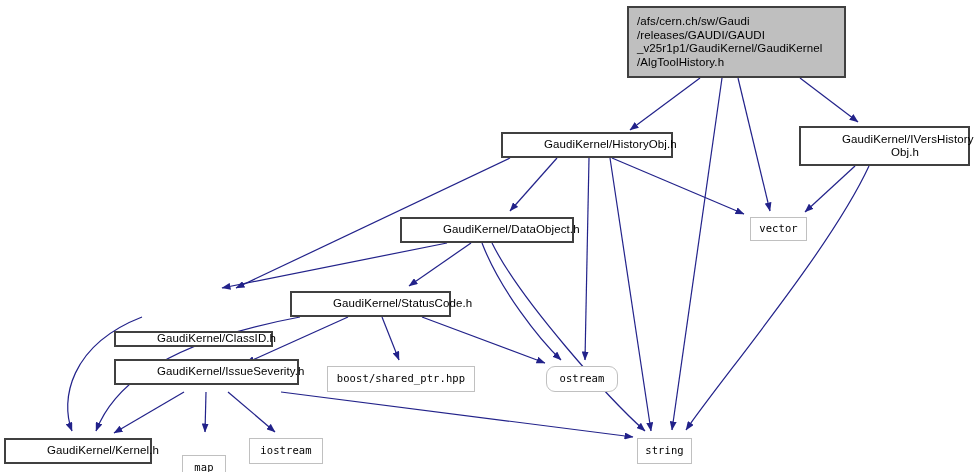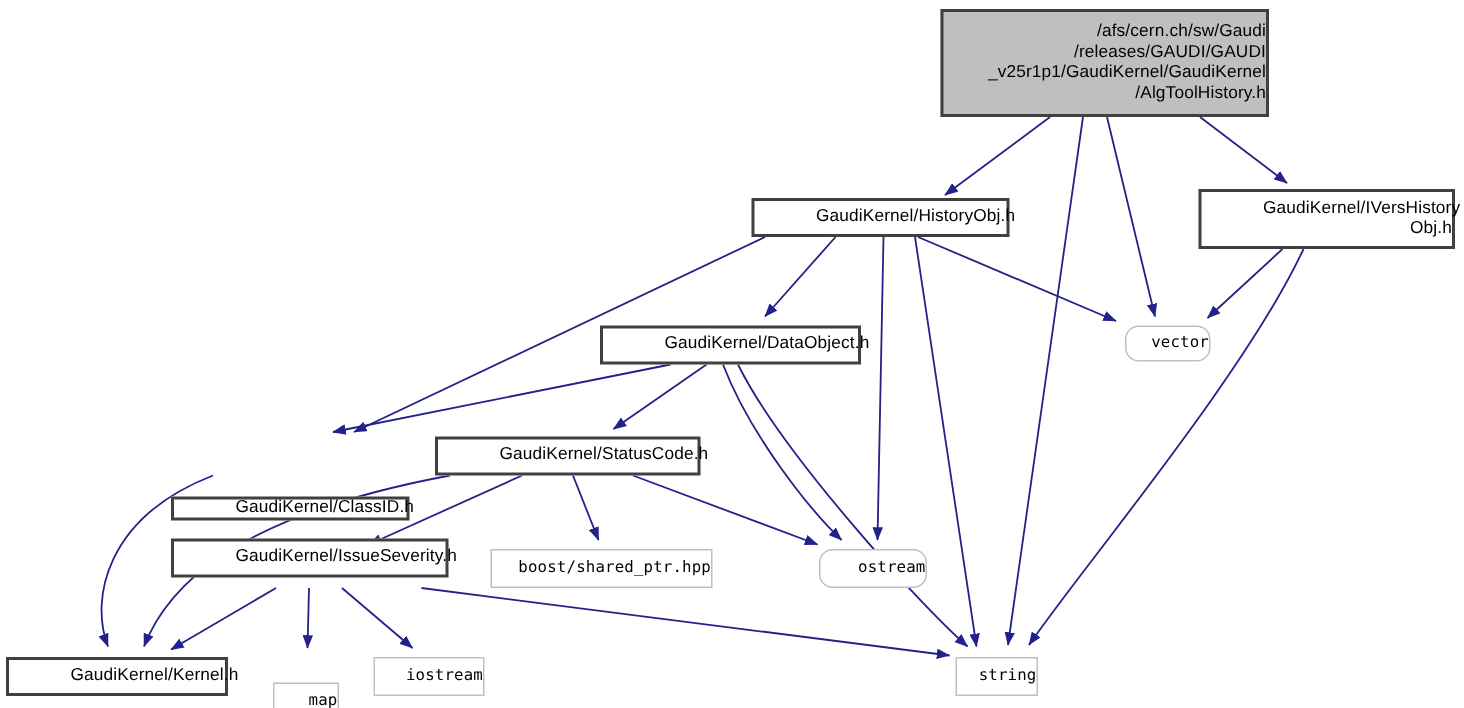--- a/index.html
+++ b/index.html
@@ -54,21 +54,20 @@
   }
   .node-box.system {
     border: 1px solid #c0c0c0;
     font-family: "DejaVu Sans Mono", monospace;
     font-size: 10.5px;
   }
   .node-label {
     display: block;
     width: 100%;
     white-space: pre-line;
-    text-align: right;
   }
 </style>
 </head>
 <body>
 
 <div id="graph-root">
   <svg class="graph-canvas" viewBox="0 0 976 472" xmlns="http://www.w3.org/2000/svg">
     <defs>
       <marker id="arrowhead" markerWidth="9" markerHeight="7" refX="8.5" refY="3.5" orient="auto" markerUnits="userSpaceOnUse">
         <polygon points="0 0, 9 3.5, 0 7" fill="#22228a"></polygon>
@@ -102,24 +101,24 @@
       </g>
   </svg>
   <div id="node-layer">
       <div class="node-box root" style="left: 627px; top: 6px; width: 219px; height: 72px;"><span class="node-label">/afs/cern.ch/sw/Gaudi
 /releases/GAUDI/GAUDI
 _v25r1p1/GaudiKernel/GaudiKernel
 /AlgToolHistory.h</span></div>
       <div class="node-box strong" style="left: 501px; top: 132px; width: 172px; height: 26px;"><span class="node-label">GaudiKernel/HistoryObj.h</span></div>
       <div class="node-box strong" style="left: 799px; top: 126px; width: 171px; height: 40px;"><span class="node-label">GaudiKernel/IVersHistory
 Obj.h</span></div>
-      <div class="node-box system" style="left: 750px; top: 217px; width: 57px; height: 24px; border-radius: 9px;"><span class="node-label">vector</span></div>
+      <div class="node-box system" style="left: 750px; top: 217px; width: 57px; height: 24px;"><span class="node-label">vector</span></div>
       <div class="node-box strong" style="left: 400px; top: 217px; width: 174px; height: 26px;"><span class="node-label">GaudiKernel/DataObject.h</span></div>
       <div class="node-box strong" style="left: 114px; top: 291px; width: 159px; height: 16px; margin-top: 40px;"><span class="node-label">GaudiKernel/ClassID.h</span></div>
-      <div class="node-box strong" style="left: 290px; top: 291px; width: 177px; height: 26px;"><span class="node-label">GaudiKernel/StatusCode.h</span></div>
+      <div class="node-box strong" style="left: 290px; top: 291px; width: 161px; height: 26px;"><span class="node-label">GaudiKernel/StatusCode.h</span></div>
       <div class="node-box strong" style="left: 114px; top: 359px; width: 185px; height: 26px;"><span class="node-label">GaudiKernel/IssueSeverity.h</span></div>
       <div class="node-box system" style="left: 327px; top: 366px; width: 148px; height: 26px;"><span class="node-label">boost/shared_ptr.hpp</span></div>
       <div class="node-box system" style="left: 546px; top: 366px; width: 72px; height: 26px; border-radius: 9px;"><span class="node-label">ostream</span></div>
       <div class="node-box strong" style="left: 4px; top: 438px; width: 148px; height: 26px;"><span class="node-label">GaudiKernel/Kernel.h</span></div>
       <div class="node-box system" style="left: 182px; top: 438px; width: 44px; height: 26px; margin-top: 17px;"><span class="node-label">map</span></div>
       <div class="node-box system" style="left: 249px; top: 438px; width: 74px; height: 26px;"><span class="node-label">iostream</span></div>
       <div class="node-box system" style="left: 637px; top: 438px; width: 55px; height: 26px;"><span class="node-label">string</span></div>
     </div>
 </div>
 

